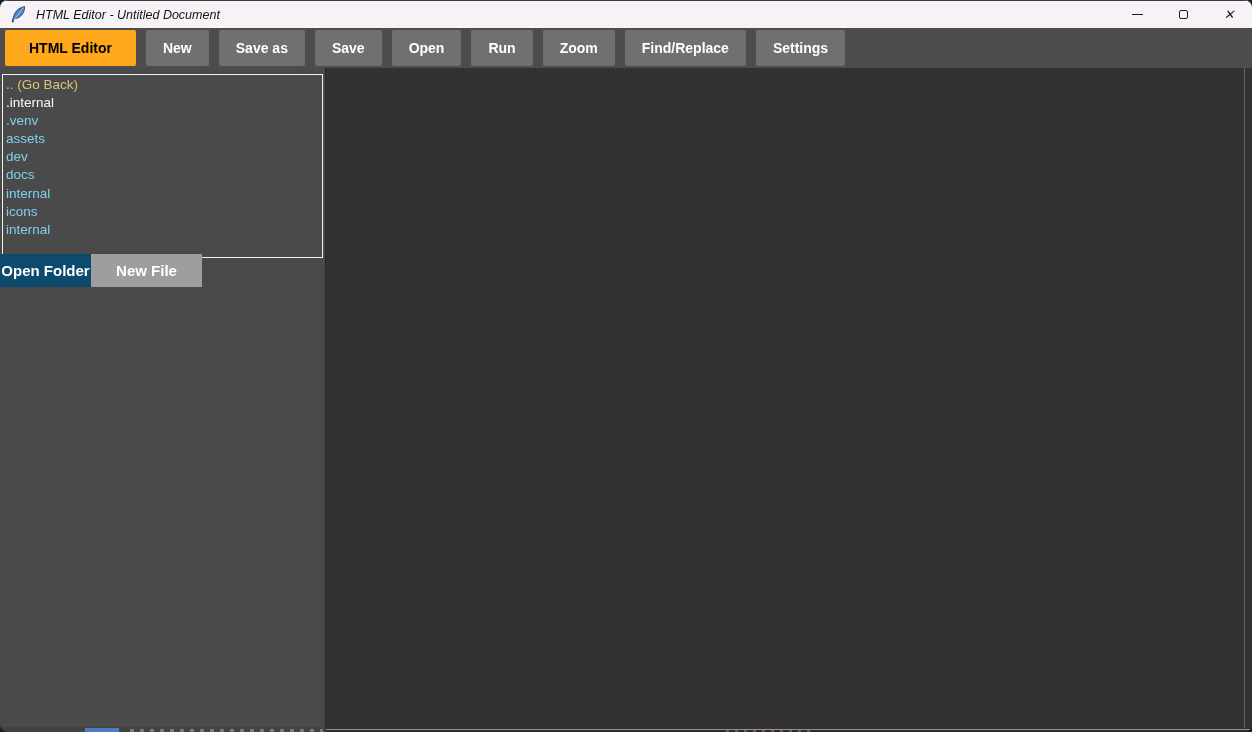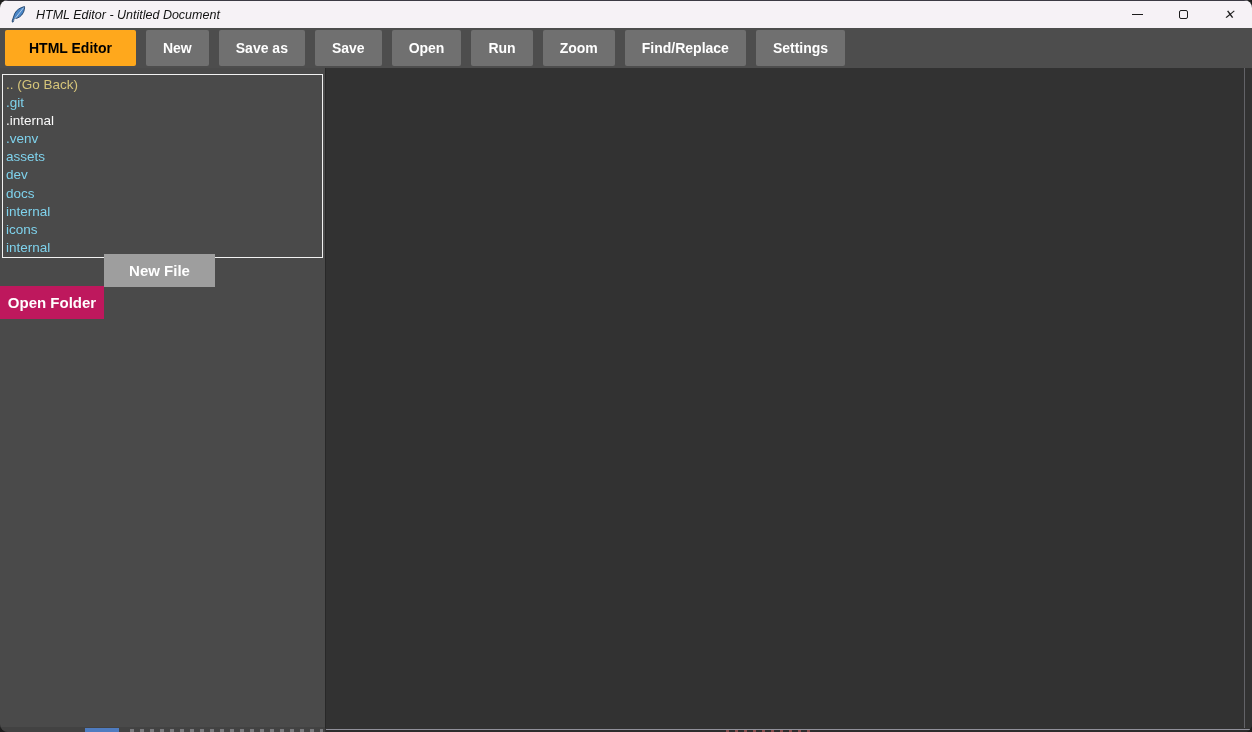--- a/index.html
+++ b/index.html
@@ -67,21 +67,21 @@
   .item-dir    { color: #7fd2ec; }
   .item-file   { color: #fafafa; }
   .panel-btns { position: absolute; left: 0; top: 186px; display: flex; }
   .panel-btn {
     height: 33px; border: none; border-radius: 0;
     font-family: "Liberation Sans", sans-serif;
     font-weight: bold; font-size: 15px; color: #ffffff;
     display: flex; align-items: center; justify-content: center;
     cursor: default; white-space: nowrap;
   }
-  .open-folder { width: 104px; background: #be185d; margin-top: 32px; }
+  .open-folder { width: 91px; background: #0c4a6e; }
   .new-file    { width: 111px; background: #9e9e9e; }
   
   .main-area {
     flex: 1;
     background: #323232;
     border-left: 1px solid #282828;
     position: relative;
   }
   .right-edge-line {
     position: absolute; top: 0; bottom: 0; right: 7px;
@@ -148,21 +148,20 @@
     <button class="tb-btn">Zoom</button>
     <button class="tb-btn">Find/Replace</button>
     <button class="tb-btn">Settings</button>
   </div>
 
   <div class="content">
 
     <div class="left-panel">
       <div class="file-list">
         <div class="file-item item-goback">.. (Go Back)</div>
-        <div class="file-item item-dir">.git</div>
         <div class="file-item item-file">.internal</div>
         <div class="file-item item-dir">.venv</div>
         <div class="file-item item-dir">assets</div>
         <div class="file-item item-dir">dev</div>
         <div class="file-item item-dir">docs</div>
         <div class="file-item item-dir">internal</div>
         <div class="file-item item-dir">icons</div>
         <div class="file-item item-dir">internal</div>
       </div>
       <div class="panel-btns">

